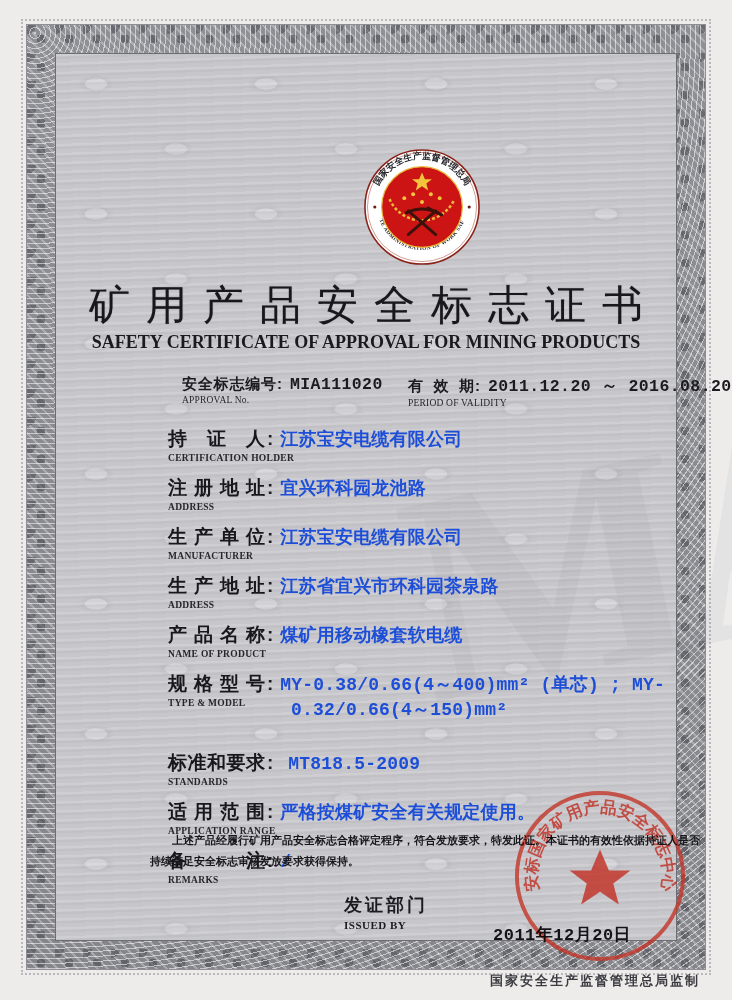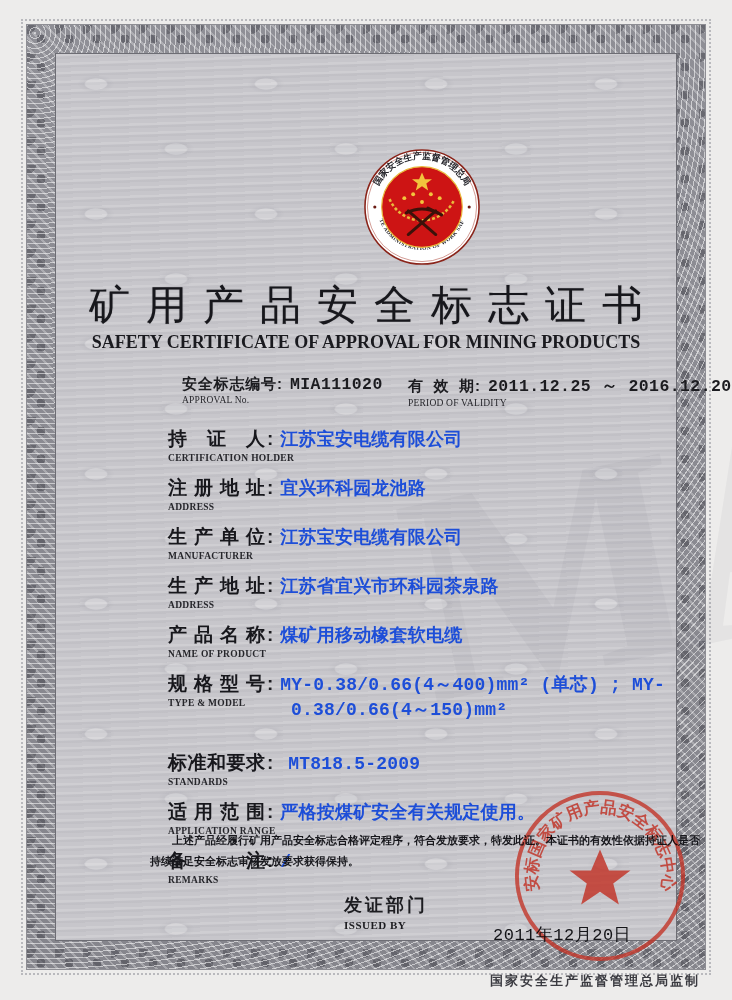--- a/index.html
+++ b/index.html
@@ -55,21 +55,21 @@
   .fcolon{font-weight:700;font-size:19px;margin:0 7px 0 2px;}
   .fvalue{font-family:"Liberation Mono","Liberation Sans",monospace;font-weight:700;font-size:18px;
           letter-spacing:.2px;color:#1d4ed8;}
   .fvalue2{margin-left:123px;}
   .fsub{font-family:"Liberation Serif",serif;font-weight:700;font-size:9.5px;color:#26262b;margin-top:1px;letter-spacing:.3px;}
   .statement{position:absolute;left:94px;top:776px;width:552px;font-weight:700;font-size:11px;
           line-height:21px;text-indent:2em;color:#17171c;}
   .issuedby{position:absolute;left:288px;top:839px;width:128px;text-align:left;}
   .issuedby .cn{font-weight:700;font-size:18px;letter-spacing:3px;}
   .issuedby .en{font-family:"Liberation Serif",serif;font-weight:700;font-size:11px;margin-top:2px;letter-spacing:.5px;}
-  .issue-date{position:absolute;left:437px;top:869px;font-weight:400;font-size:17px;letter-spacing:.5px;
+  .issue-date{position:absolute;left:437px;top:869px;font-weight:700;font-size:17px;letter-spacing:.5px;
           font-family:"Liberation Mono","Liberation Sans",monospace;color:#141418;}
   .seal{position:absolute;left:455px;top:733px;mix-blend-mode:multiply;opacity:.9;}
   .footer{position:absolute;right:32px;bottom:10px;font-family:"Liberation Serif",serif;
           font-weight:700;font-size:13px;letter-spacing:2px;color:#3a3a40;}
 </style>
 </head>
 <body>
 
 <div class="sheet">
   <div class="frame">
@@ -120,21 +120,21 @@
               <span class="alabel w1">安全标志编号</span>
                 <span class="acolon">:</span>
               <span class="avalue">MIA111020</span>
             </div>
             <div class="asub">APPROVAL No.</div>
           </div>
           <div class="agroup g2">
             <div class="aline">
               <span class="alabel w2">有效期</span>
                 <span class="acolon">:</span>
-              <span class="avalue">2011.12.25 ～ 2016.12.20</span>
+              <span class="avalue">2011.12.20 ～ 2016.08.20</span>
             </div>
             <div class="asub">PERIOD OF VALIDITY</div>
           </div>
         </div>
 
         <div class="fields">
           <div class="frow">
             <div class="fline">
                 <span class="flabel">持证人</span>
                 <span class="fcolon">:</span>
@@ -174,21 +174,21 @@
               </div>
             <div class="fsub">NAME OF PRODUCT</div>
           </div>
           <div class="frow">
             <div class="fline">
                 <span class="flabel">规格型号</span>
                 <span class="fcolon">:</span>
                 <span class="fvalue">MY-0.38/0.66(4～400)mm² (单芯) ; MY-</span>
               </div>
             <div class="fsub" style="float:left;">TYPE &amp; MODEL</div>
-            <div class="fvalue fvalue2">0.38/0.66(4～150)mm²</div>
+            <div class="fvalue fvalue2">0.32/0.66(4～150)mm²</div>
           </div>
           <div class="frow gap">
             <div class="fline">
                 <span class="flabel">标准和要求</span>
                 <span class="fcolon">:</span>
                 <span class="fvalue" style="margin-left:8px;">MT818.5-2009</span>
               </div>
             <div class="fsub">STANDARDS</div>
           </div>
           <div class="frow">

